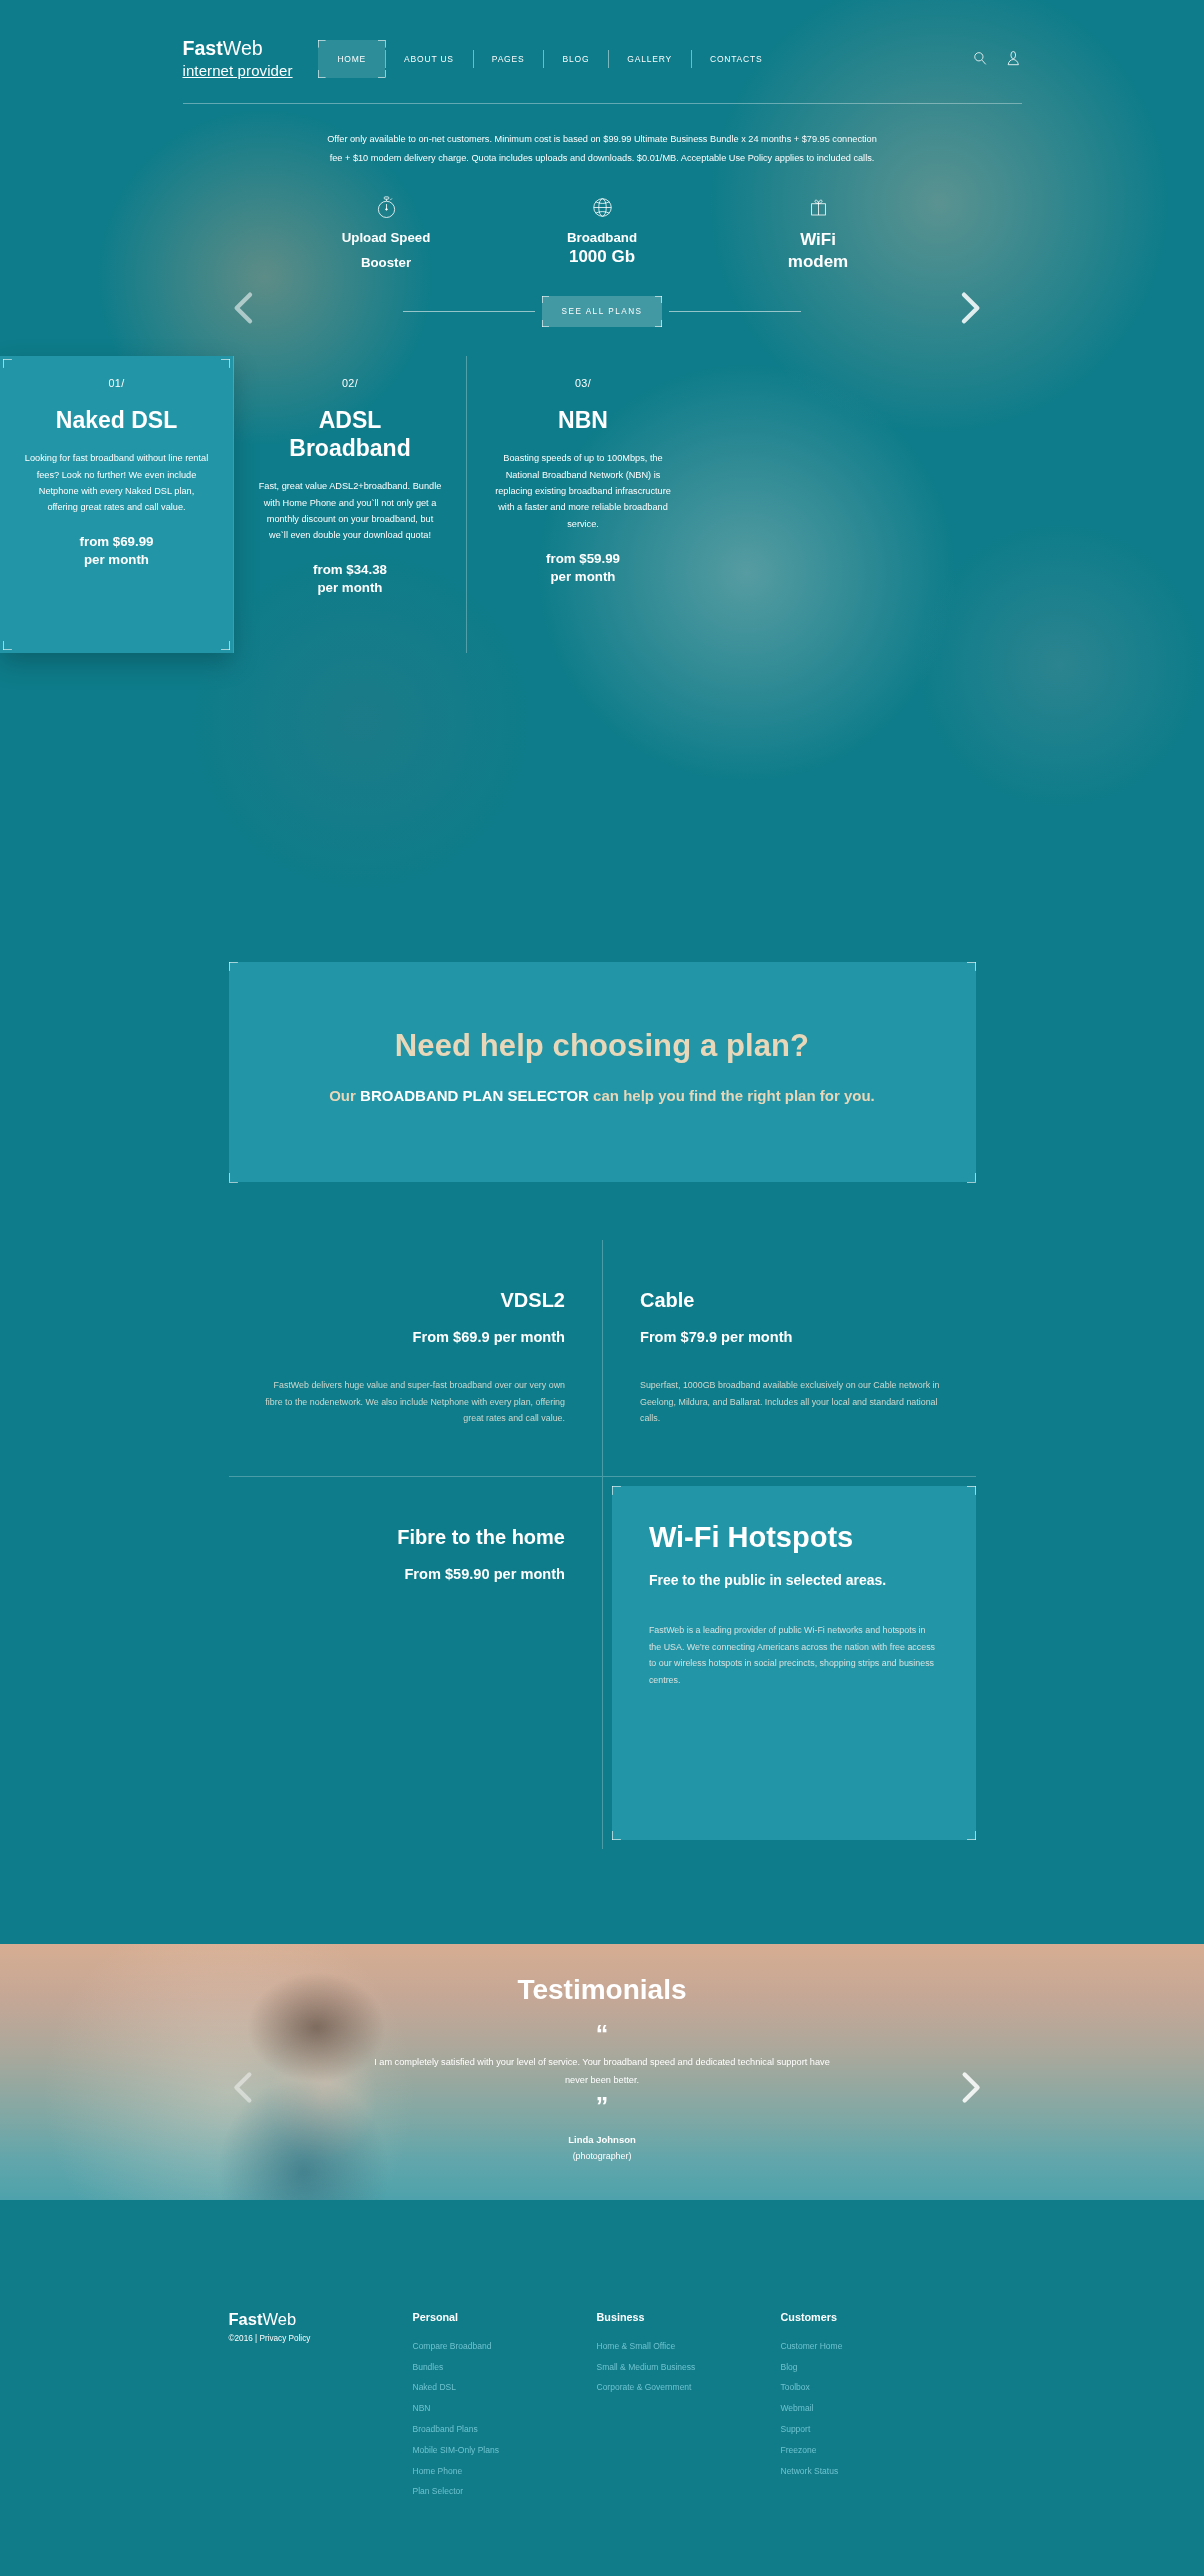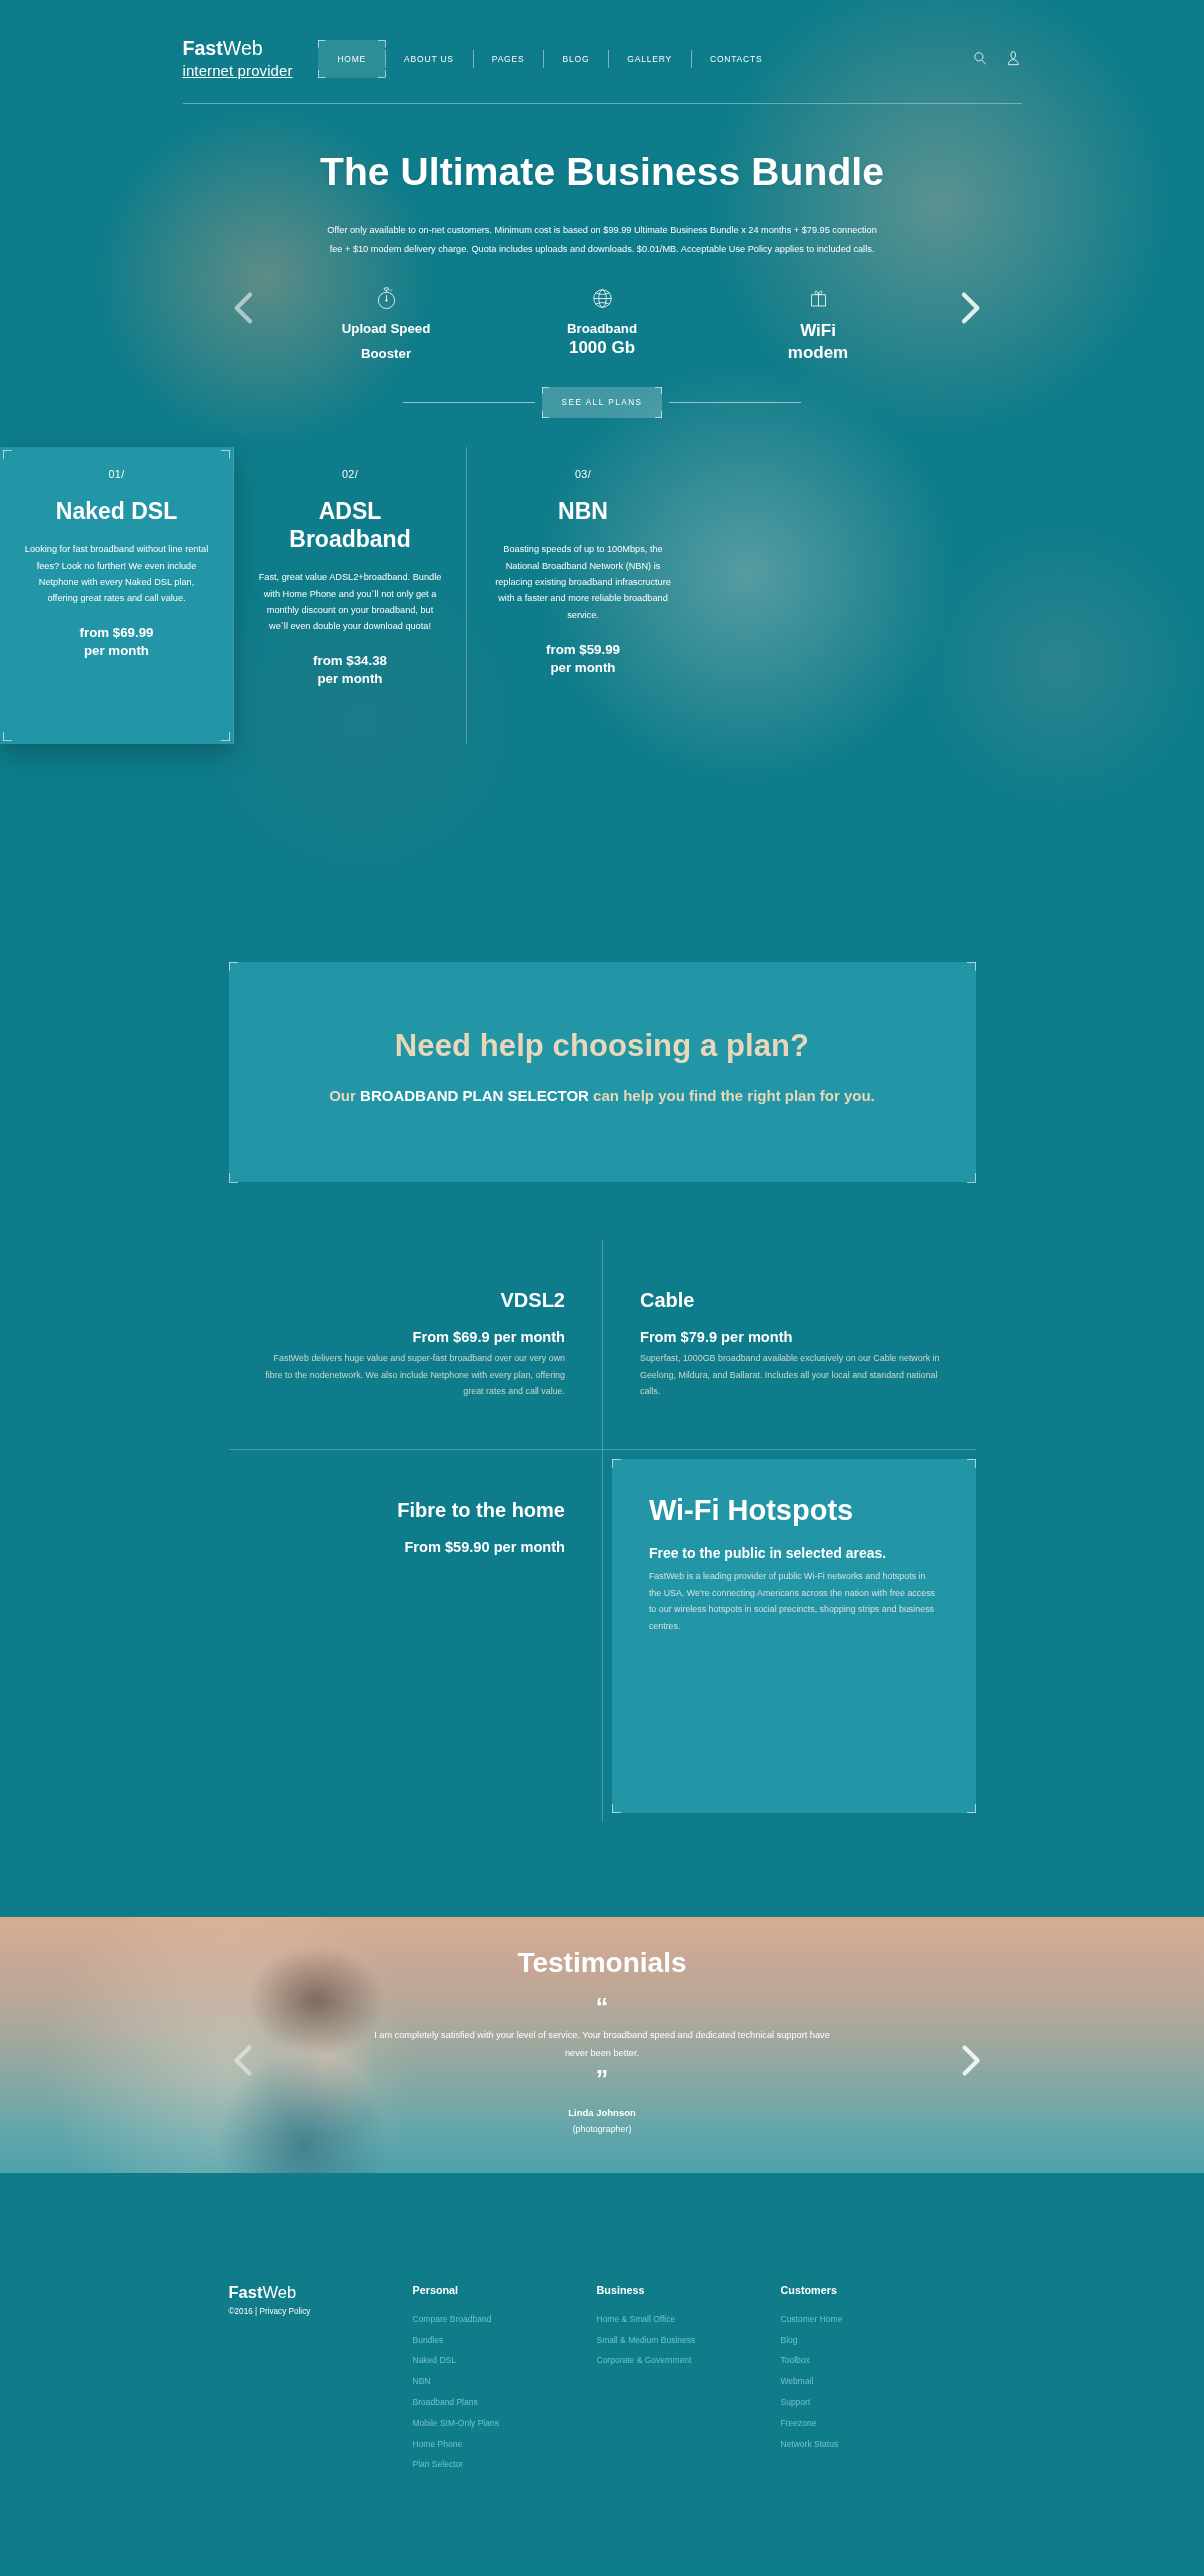--- a/index.html
+++ b/index.html
@@ -199,21 +199,21 @@
 
   
   .services { width: 747px; margin: 58px auto 0; }
   .srow { display: flex; }
   .srow.bordered { border-top: 0.6px solid rgba(255,255,255,.25); }
   .scell { width: 50%; padding: 49px 26.6px 49px; }
   .scell.left  { text-align: right; padding-right: 37px; }
   .scell.right { text-align: left; padding-left: 37px; border-left: 0.6px solid rgba(255,255,255,.25); }
   .s-title { font-size: 20px; font-weight: 700; color: #fff; line-height: 1.12; }
   .s-price { font-size: 14.6px; font-weight: 700; color: #fff; margin-top: 17.7px; }
-  .s-desc  { font-size: 8.9px; font-weight: 300; color: #cfd8cf; line-height: 1.85; margin-top: 5px; }
+  .s-desc  { font-size: 8.9px; font-weight: 300; color: #cfd8cf; line-height: 1.85; margin-top: 32px; }
 
   .scell.card { padding: 0; border-left: 0.6px solid rgba(255,255,255,.25); }
   .card-inner {
     background: #2295a6; position: relative;
     margin: 8.9px 0 8.9px 8.9px;
     padding: 35px 37px 38px; text-align: left;
     min-height: 354px;
   }
   .card-inner::after {
     content:""; position:absolute; inset:0;
@@ -305,21 +305,20 @@
           <span class="tool-icon">
             <svg viewBox="0 0 24 24" fill="none" stroke="currentColor" stroke-width="1.2">
               <ellipse cx="12" cy="7" rx="3.4" ry="5.2"></ellipse>
               <path d="M4.5 21 C5.5 16 8.5 13.5 12 13.5 C15.5 13.5 18.5 16 19.5 21 Z"></path>
             </svg>
           </span>
         </div>
       </header>
       <div class="header-rule"></div>
 
-      <h1 class="hero-title">The Ultimate Business Bundle</h1>
       <p class="hero-desc">Offer only available to on-net customers. Minimum cost is based on $99.99 Ultimate Business Bundle x 24 months + $79.95 connection fee + $10 modem delivery charge. Quota includes uploads and downloads. $0.01/MB. Acceptable Use Policy applies to included calls.</p>
 
       <div class="hero-features">
         <div class="feature">
           <div class="feature-icon">
             <svg viewBox="0 0 40 40" fill="none" stroke="#fff" stroke-width="1.3">
               <rect x="16.5" y="3" width="7" height="3.6" rx="1"></rect>
               <line x1="20" y1="6.6" x2="20" y2="9.5"></line>
               <line x1="26" y1="8.2" x2="28.6" y2="5.6"></line>
               <circle cx="20" cy="23" r="13"></circle>

